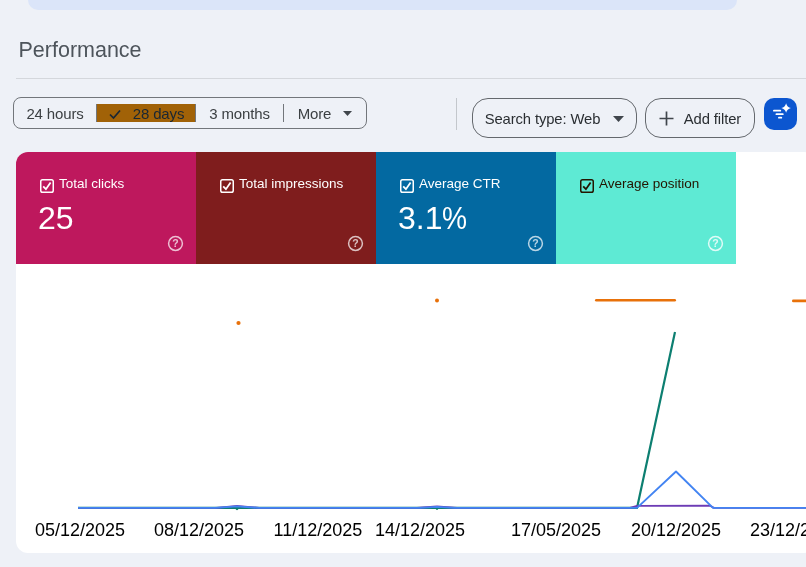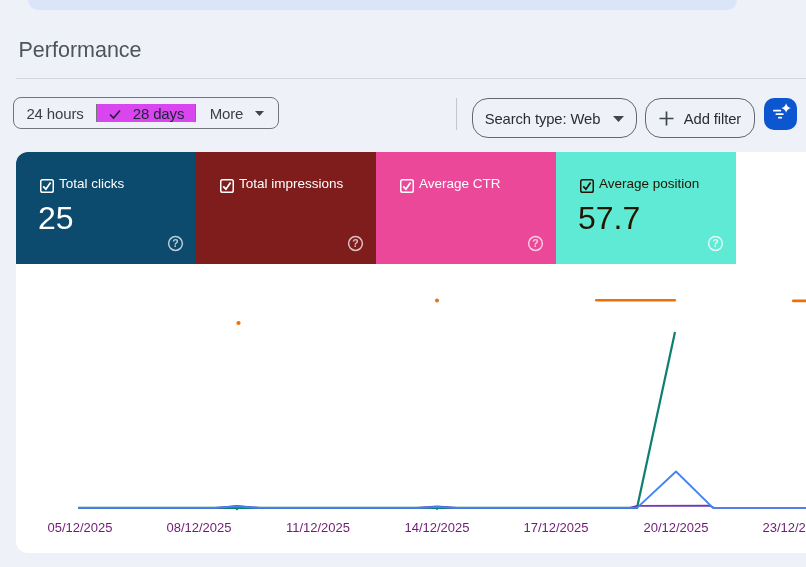--- a/index.html
+++ b/index.html
@@ -10,57 +10,58 @@
   #banner { left:28px; top:-20px; width:709px; height:30px; background:#dbe5f9; border-radius:0 0 10px 10px; }
 
   #title { left:18.5px; top:38px; font-size:21.5px; color:#4d545b; }
 
   #divider { left:16px; top:78px; width:790px; height:1px; background:#d4d7dc; }
 
   
   #seg { left:13px; top:97px; height:32px; display:flex; border:1px solid #72767b; border-radius:8px; overflow:hidden;align-items:center; }
   .seg { display:flex; align-items:center; justify-content:center; font-size:15px; letter-spacing:-0.15px; padding-top:1.5px; color:#3c4043; border-right:1px solid #72767b; }
   .seg:last-child { border-right:none; }
-  .seg.sel { background:#d946ef; color:#1a2733; }
+  .seg.sel { background:#a16207; color:#1a2733; }
 
   .pill { position:absolute; top:98px; height:40px; border:1px solid #64686d; border-radius:16px; display:flex; align-items:center; justify-content:center; font-size:14.8px; letter-spacing:-0.1px; padding-top:1px; color:#2a2e32; }
 
   #vsep { left:456px; top:98px; width:1px; height:32px; background:#c3c7cc; }
 
   #bluebtn { left:764px; top:98px; width:33px; height:32px; background:#0c56d0; border-radius:10px; display:flex; align-items:center; justify-content:center; }
 
   
   #card { left:16px; top:152px; width:800px; height:401px; background:#fff; border-radius:12px; }
 
   .tile { position:absolute; top:0; height:112px; width:180px; }
   .tile .cb { position:absolute; left:24px; top:27px; }
   .tile .lab { position:absolute; left:43px; top:24px; font-size:13.5px; }
   .tile .num { position:absolute; left:22px; top:46px; font-size:32px; line-height:40px; }
   .tile .help { position:absolute; left:150.5px; top:83px; }
 
-  #t1 { left:0; background:#0c4a6e; border-radius:12px 0 0 0; color:#fff; }
+  #t1 { left:0; background:#be185d; border-radius:12px 0 0 0; color:#fff; }
   #t2 { left:180px; background:#7f1d1d; color:#fff; }
-  #t3 { left:360px; background:#ec4899; color:#fff; }
+  #t3 { left:360px; background:#0369a1; color:#fff; }
   #t4 { left:540px; background:#5eead4; color:#241500;padding-left:12px; }
 
-  .datelab { position:absolute; top:520px; font-size:13px; color:#701a75; transform:translateX(-50%); white-space:nowrap; }
+  .datelab { position:absolute; top:520px; font-size:18px; color:#000000; transform:translateX(-50%); white-space:nowrap; }
 </style>
 </head>
 <body>
   <div id="banner" class="abs"></div>
   <div id="title" class="abs">Performance</div>
   <div id="divider" class="abs"></div>
 
   <div id="seg" class="abs">
     <div class="seg" style="width:83px;">24 hours</div>
     <div class="seg sel" style="width:99px;">
       <svg width="14" height="14" viewBox="0 0 14 14" style="margin-right:11px;">
         <path d="M2 7.5 L5.5 11 L12 3.5" stroke="#1a2733" stroke-width="1.7" fill="none"></path>
       </svg>
       28 days</div>
+    <div class="seg" style="width:88px;">3 months</div>
     <div class="seg" style="width:82px;">More
       <svg width="9" height="5" viewBox="0 0 9 5" style="margin-left:12px;">
         <path d="M0 0 L9 0 L4.5 5 Z" fill="#40464c"></path>
       </svg>
     </div>
   </div>
 
   <div id="vsep" class="abs"></div>
 
   <div class="pill" style="left:472px; width:165px;">Search type: Web
@@ -106,32 +107,32 @@
         <circle cx="8.5" cy="8.5" r="6.9" fill="none" stroke="rgba(255,255,255,0.72)" stroke-width="1.5"></circle>
         <text x="8.5" y="12.2" font-size="10.5" font-weight="bold" fill="rgba(255,255,255,0.72)" text-anchor="middle" font-family="Liberation Sans">?</text>
       </svg>
     </div>
     <div class="tile" id="t3">
       <svg class="cb" width="14" height="14" viewBox="0 0 14 14">
         <rect x="0.75" y="0.75" width="12.5" height="12.5" rx="1.8" fill="none" stroke="#fff" stroke-width="1.5"></rect>
         <path d="M3.2 7.4 L5.9 10.2 L10.6 3.4" stroke="#fff" stroke-width="1.8" fill="none"></path>
       </svg>
       <div class="lab">Average CTR</div>
+      <div class="num">3.1<span style="display:inline-block; transform:scaleX(0.88); transform-origin:left;">%</span></div>
       <svg class="help" width="17" height="17" viewBox="0 0 17 17">
         <circle cx="8.5" cy="8.5" r="6.9" fill="none" stroke="rgba(255,255,255,0.72)" stroke-width="1.5"></circle>
         <text x="8.5" y="12.2" font-size="10.5" font-weight="bold" fill="rgba(255,255,255,0.72)" text-anchor="middle" font-family="Liberation Sans">?</text>
       </svg>
     </div>
     <div class="tile" id="t4">
       <svg class="cb" width="14" height="14" viewBox="0 0 14 14">
         <rect x="0.75" y="0.75" width="12.5" height="12.5" rx="1.8" fill="none" stroke="#241500" stroke-width="1.5"></rect>
         <path d="M3.2 7.4 L5.9 10.2 L10.6 3.4" stroke="#241500" stroke-width="1.8" fill="none"></path>
       </svg>
       <div class="lab">Average position</div>
-      <div class="num">57.7</div>
       <svg class="help" width="17" height="17" viewBox="0 0 17 17">
         <circle cx="8.5" cy="8.5" r="6.9" fill="none" stroke="rgba(255,255,255,0.8)" stroke-width="1.5"></circle>
         <text x="8.5" y="12.2" font-size="10.5" font-weight="bold" fill="rgba(255,255,255,0.8)" text-anchor="middle" font-family="Liberation Sans">?</text>
       </svg>
     </div>
   </div>
 
   <svg class="abs" style="left:0; top:280px;" width="806" height="245" viewBox="0 0 806 245">
 
     <g fill="#e8710a" stroke="none">
@@ -146,16 +147,16 @@
     <circle cx="437" cy="228.6" r="1.3" fill="#0d7f71"></circle>
 
     <path d="M78 227.9 L217 227.9 L237 225.9 L259 227.9 L417 227.9 L437 226.5 L457 227.9 L630 227.9 L637 225.9 L710 225.7 L714 227.9 L806 227.9" fill="none" stroke="#6d3cb5" stroke-width="1.8" stroke-linejoin="round"></path>
 
     <path d="M78 227.9 L215 227.9 L237 226.4 L259 227.9 L420 227.9 L437 226.9 L454 227.9 L637 227.9 L676 191.5 L713 227.9 L806 227.9" fill="none" stroke="#4384f2" stroke-width="1.9" stroke-linejoin="round"></path>
   </svg>
 
   <div class="datelab" style="left:80px;">05/12/2025</div>
   <div class="datelab" style="left:199px;">08/12/2025</div>
   <div class="datelab" style="left:318px;">11/12/2025</div>
-  <div class="datelab" style="left:437px;text-align:right;">14/12/2025</div>
-  <div class="datelab" style="left:556px;">17/12/2025</div>
+  <div class="datelab" style="left:420px;text-align:right;">14/12/2025</div>
+  <div class="datelab" style="left:556px;">17/05/2025</div>
   <div class="datelab" style="left:676px;text-align:right;">20/12/2025</div>
   <div class="datelab" style="left:795px;">23/12/2025</div>
 
 </body></html>

